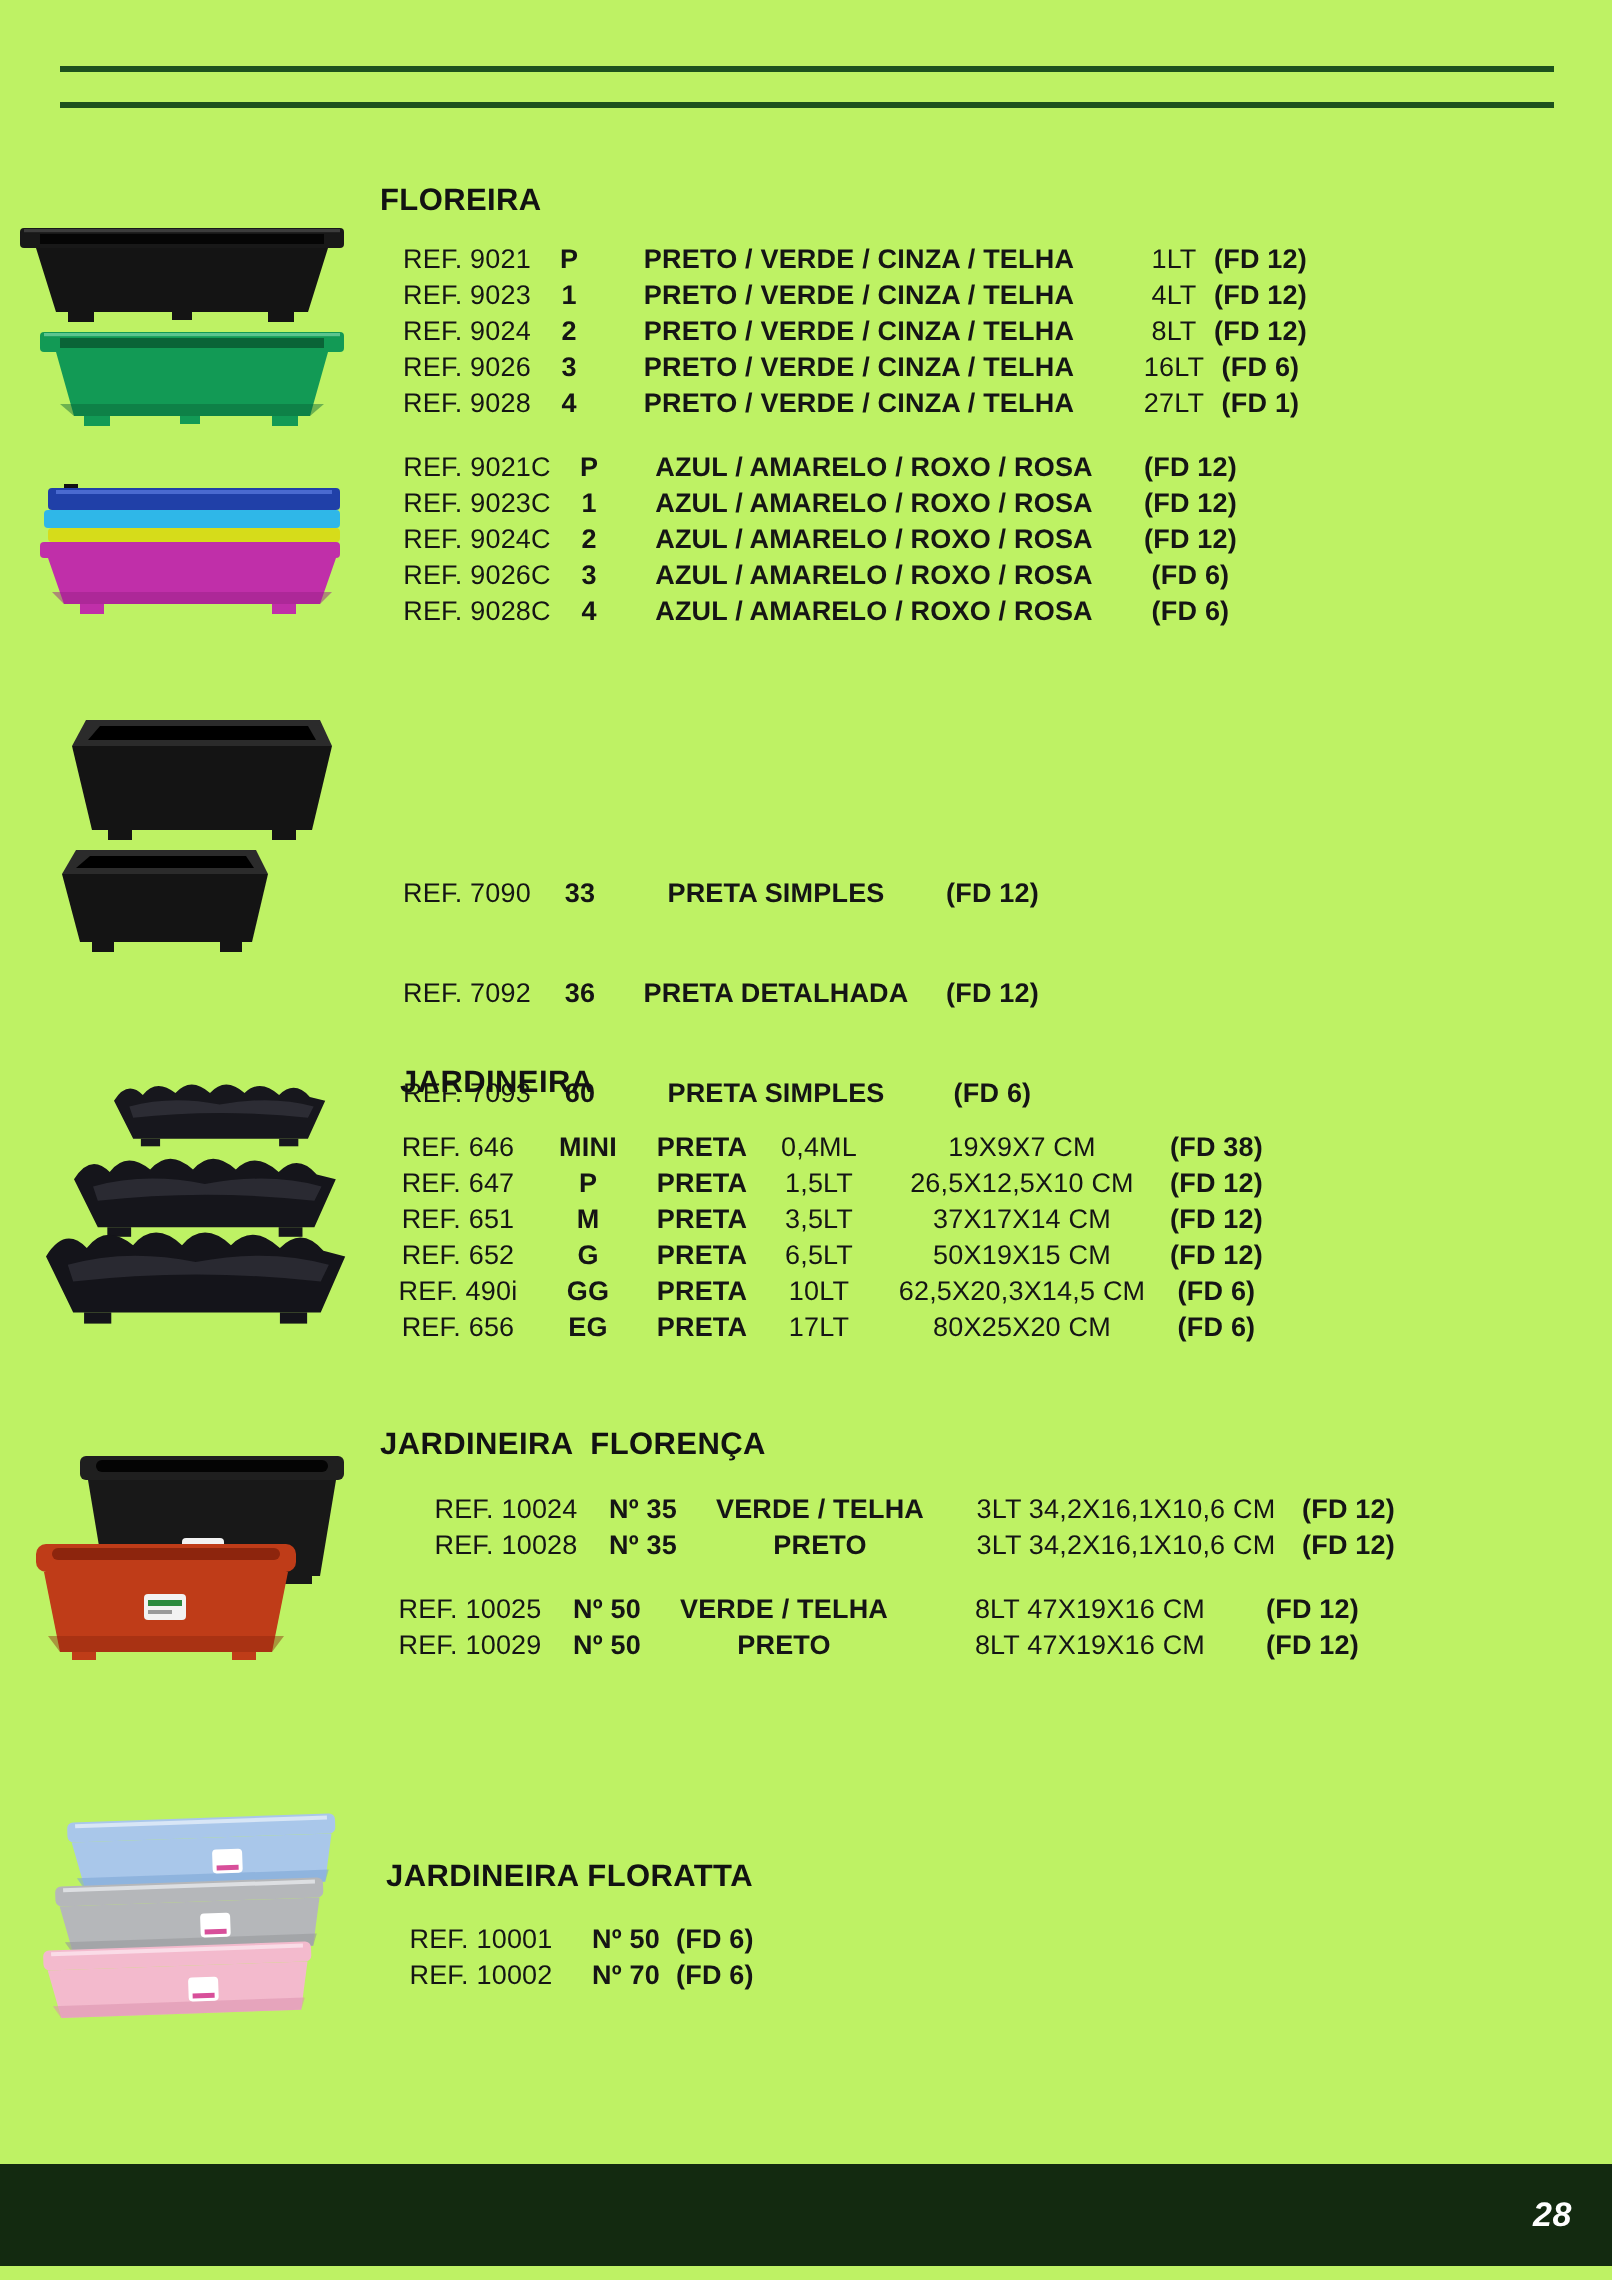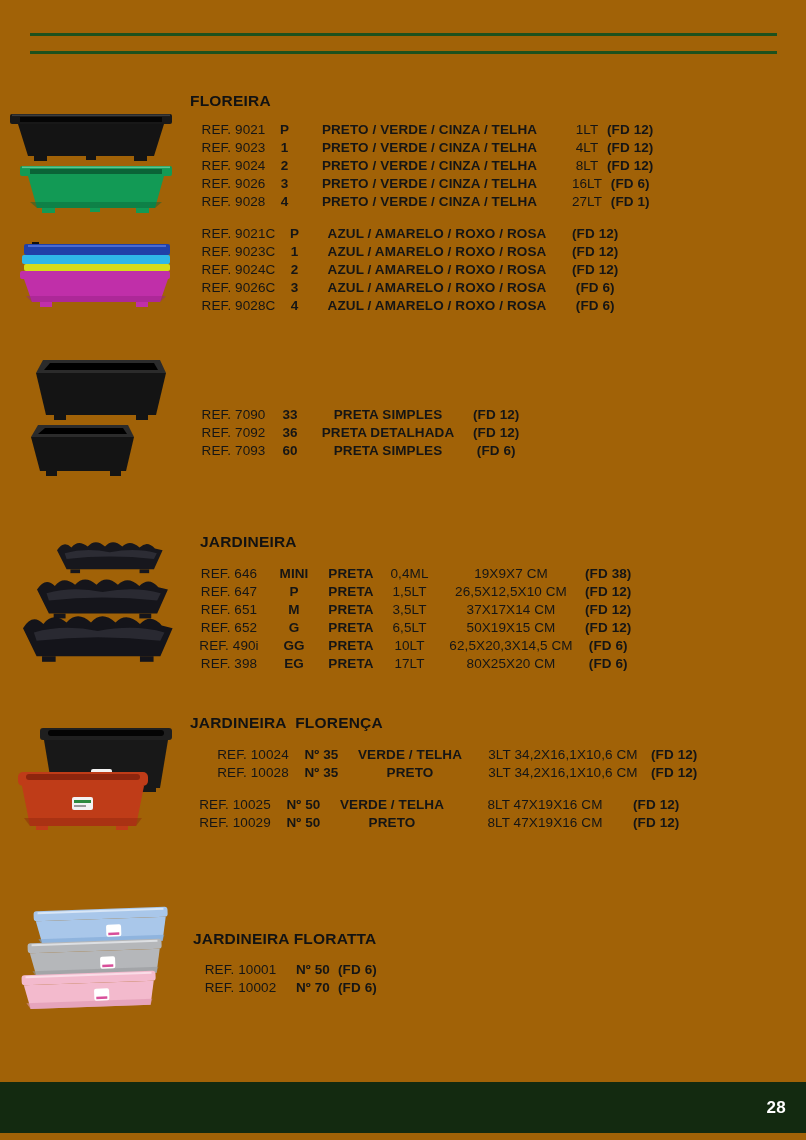--- a/index.html
+++ b/index.html
@@ -1,42 +1,42 @@
 <!DOCTYPE html>
 <html style="--rule-green: #1d511d; --footer-green: #132a10; --planter-black: #181818; --planter-black-dark: #050505; --planter-black-hi: #3c3c3c; --planter-green: #129a55; --planter-green-dark: #0a6437; --stack-blue: #2040a8; --stack-cyan: #2fb7e8; --stack-yellow: #d6dc1a; --stack-magenta: #c02fa9; --terracotta: #bf3c18; --terracotta-dark: #8d250d; --floratta-blue: #a9c7ea; --floratta-blue-dark: #7fa7d6; --floratta-gray: #b5b7ba; --floratta-gray-dark: #97999d; --floratta-pink: #f3bacd; --floratta-pink-dark: #dd96b0; --label-white: #f2f2f2;"><head>
 <meta charset="utf-8">
 <style>
   html,body{margin:0;padding:0;background:#e8e8e8;}
   .page{
-    position:relative;width:806px;height:1140px;background:#a16207;
+    position:relative;width:806px;height:1140px;background:#bef264;
     font-family:"Liberation Sans",sans-serif;color:#151515;overflow:hidden;
     margin:0 auto;
   }
   .rule{position:absolute;left:30px;width:747px;height:3px;background:var(--rule-green,#1d511d);}
   .rule-1{top:33px;}
   .rule-2{top:51px;}
   .sec-title{
     position:absolute;margin:0;font-size:15.5px;font-weight:bold;
     letter-spacing:.2px;white-space:pre;color:#121212;
   }
   .tbl{position:absolute;display:flex;flex-direction:column;text-align:center;}
   .row{display:grid;height:18px;align-items:center;}
   .c{font-size:13.5px;line-height:18px;white-space:pre;letter-spacing:.1px;}
   .b{font-weight:bold;}
   .tbl-floreira  .row{grid-template-columns:87px 15px 275px 40px auto;}
   .tbl-floreirac .row{grid-template-columns:97px 15px 270px auto;}
-  .tbl-vida      .row{grid-template-columns:87px 26px 170px auto;}
+  .tbl-vida      .row{grid-template-columns:87px 26px 170px auto;margin-top:32px;}
   .tbl-jard      .row{grid-template-columns:78px 52px 62px 55px 148px auto;}
   .tbl-flor      .row{grid-template-columns:90px 47px 130px 176px auto;}
   .tbl-flt       .row{grid-template-columns:95px 50px auto;}
   .img{position:absolute;}
   .img svg{display:block;width:100%;height:100%;}
   .footer{
     position:absolute;left:0;top:1082px;width:806px;height:51px;
-    background:var(--footer-green,#132a10);display:flex;align-items:center;justify-content:flex-end;
+    background:var(--footer-green,#132a10);display:flex;align-items:center;justify-content:flex-end;font-style:italic;
   }
   .footer .pagenum{
     color:#ffffff;font-weight:bold;font-size:17px;margin-right:20px;letter-spacing:.3px;
   }
 </style>
 </head>
 <body>
 
 <div class="page">
 
@@ -249,21 +249,21 @@
       <div class="row">
         <span class="c">REF. 490i</span>
         <span class="c b">GG</span>
         <span class="c b">PRETA</span>
         <span class="c">10LT</span>
         <span class="c">62,5X20,3X14,5 CM</span>
         <span class="c b">(FD 6)</span>
       </div>
 
       <div class="row">
-        <span class="c">REF. 398</span>
+        <span class="c">REF. 656</span>
         <span class="c b">EG</span>
         <span class="c b">PRETA</span>
         <span class="c">17LT</span>
         <span class="c">80X25X20 CM</span>
         <span class="c b">(FD 6)</span>
       </div>
     </div>
 
   <div class="img" style="left:20px;top:536px;width:155px;height:128px">
     <svg viewBox="0 0 155 128" preserveAspectRatio="none">

